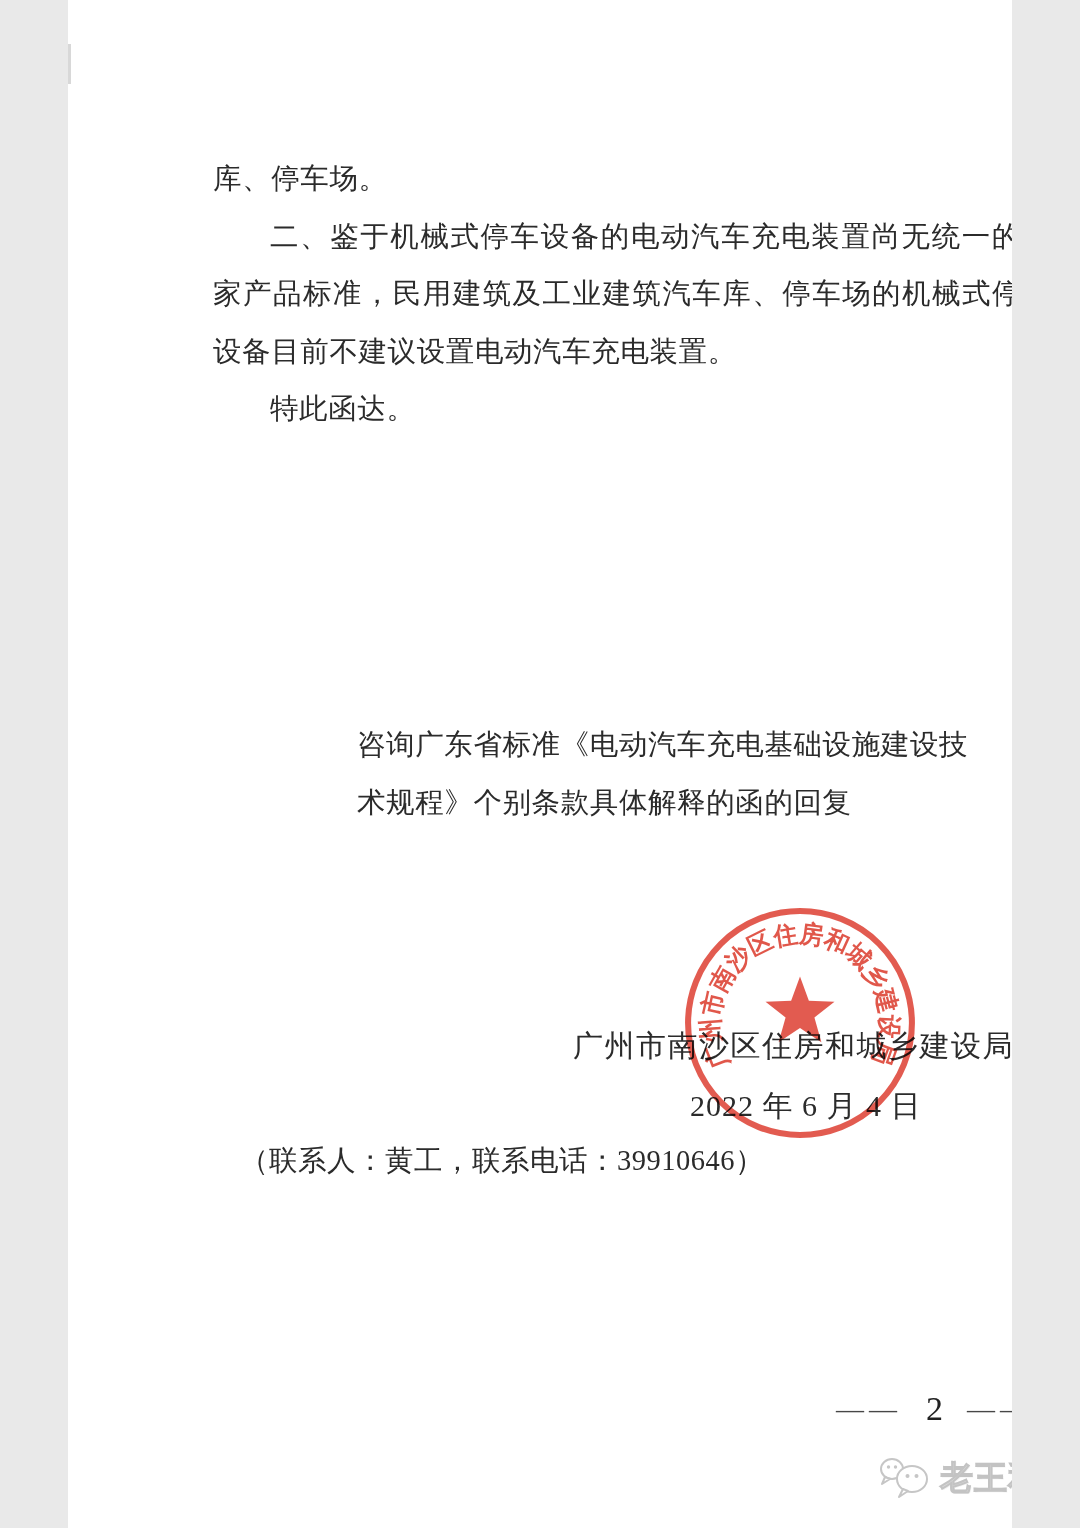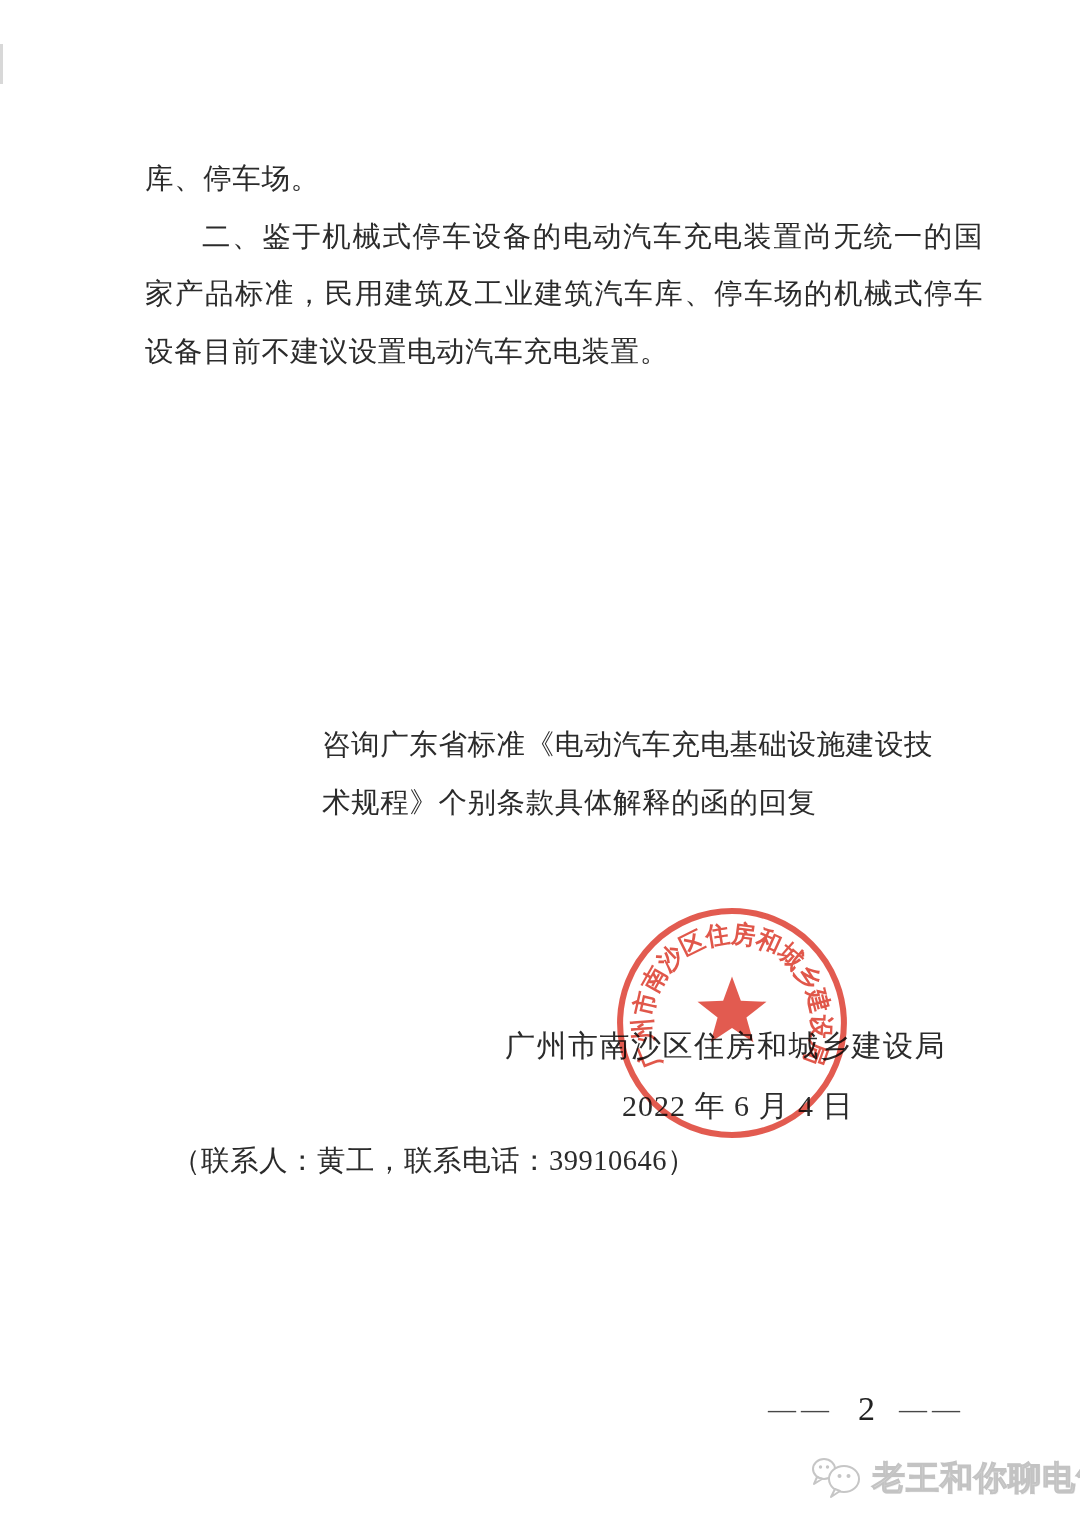--- a/index.html
+++ b/index.html
@@ -1,40 +1,40 @@
 <!DOCTYPE html>
 <html lang="zh"><head>
 <meta charset="utf-8">
 <title>扫描文件 第2页</title>
 <style>
   html,body{margin:0;padding:0;background:#e9e9e9;}
   .page{
     position:relative;
-    width:1080px;height:1528px;
+    width:944px;height:1528px;
     margin:0 auto;
     background:#ffffff;
     overflow:hidden;
     font-family:"Liberation Serif","DejaVu Serif",serif;
     color:#2b2b2b;
   }
   
   .body-block{
     position:absolute;left:145px;top:150px;width:838px;
     font-size:28.5px;line-height:57.6px;letter-spacing:0.6px;
     text-align:justify;text-align-last:left;
   }
   .body-block p{margin:0;}
   .body-block p.indent{text-indent:2em;}
   
   .attachment{
     position:absolute;left:205px;top:716px;width:760px;
     font-size:28.5px;line-height:58px;letter-spacing:0.6px;
   }
   .att-line{white-space:nowrap;}
-  .att-cont{margin-left:117px;}
+  .att-cont{margin-left:84px;}
   
   .sig-agency{
     position:absolute;left:505px;top:1026px;
     font-size:30px;letter-spacing:1.5px;white-space:nowrap;
   }
   .sig-date{
     position:absolute;left:622px;top:1086px;
     font-size:30px;letter-spacing:1px;white-space:nowrap;
   }
   .contact-line{
@@ -79,20 +79,21 @@
 </head>
 <body>
 
 <div class="page">
 
   <div class="scan-artifact"></div>
 
   <div class="body-block">
     <p>库、停车场。</p>
     <p class="indent">二、鉴于机械式停车设备的电动汽车充电装置尚无统一的国家产品标准，民用建筑及工业建筑汽车库、停车场的机械式停车设备目前不建议设置电动汽车充电装置。</p>
+    <p class="indent">特此函达。</p>
   </div>
 
   <div class="attachment">
     <div class="att-line att-cont">咨询广东省标准《电动汽车充电基础设施建设技</div>
     <div class="att-line att-cont">术规程》个别条款具体解释的函的回复</div>
   </div>
 
   <div class="sig-agency">广州市南沙区住房和城乡建设局</div>
   <div class="sig-date">2022 年 6 月 4 日</div>
   <div class="contact-line">（联系人：黄工，联系电话：39910646）</div>

